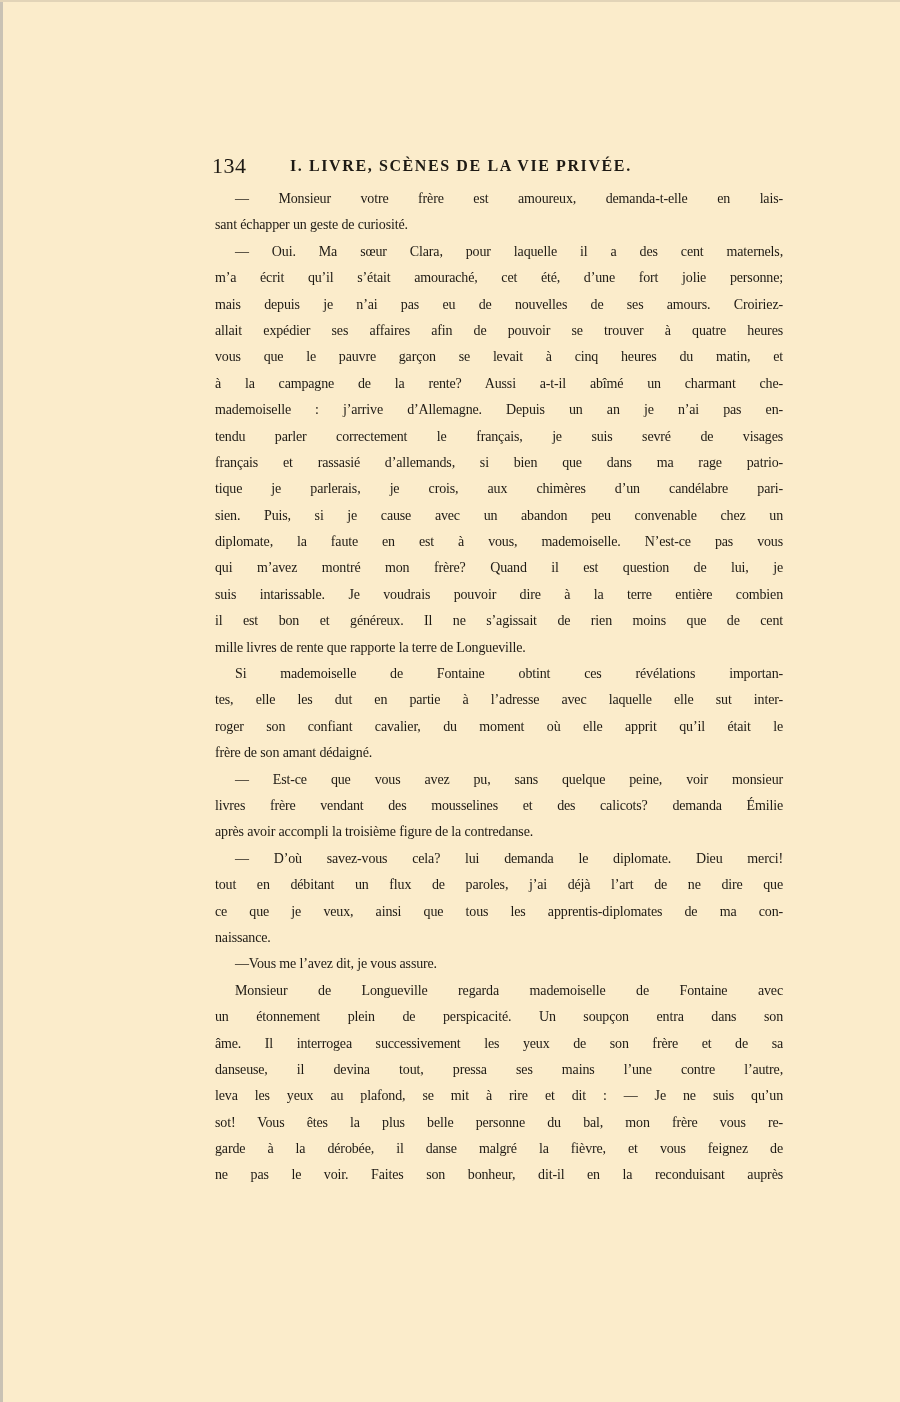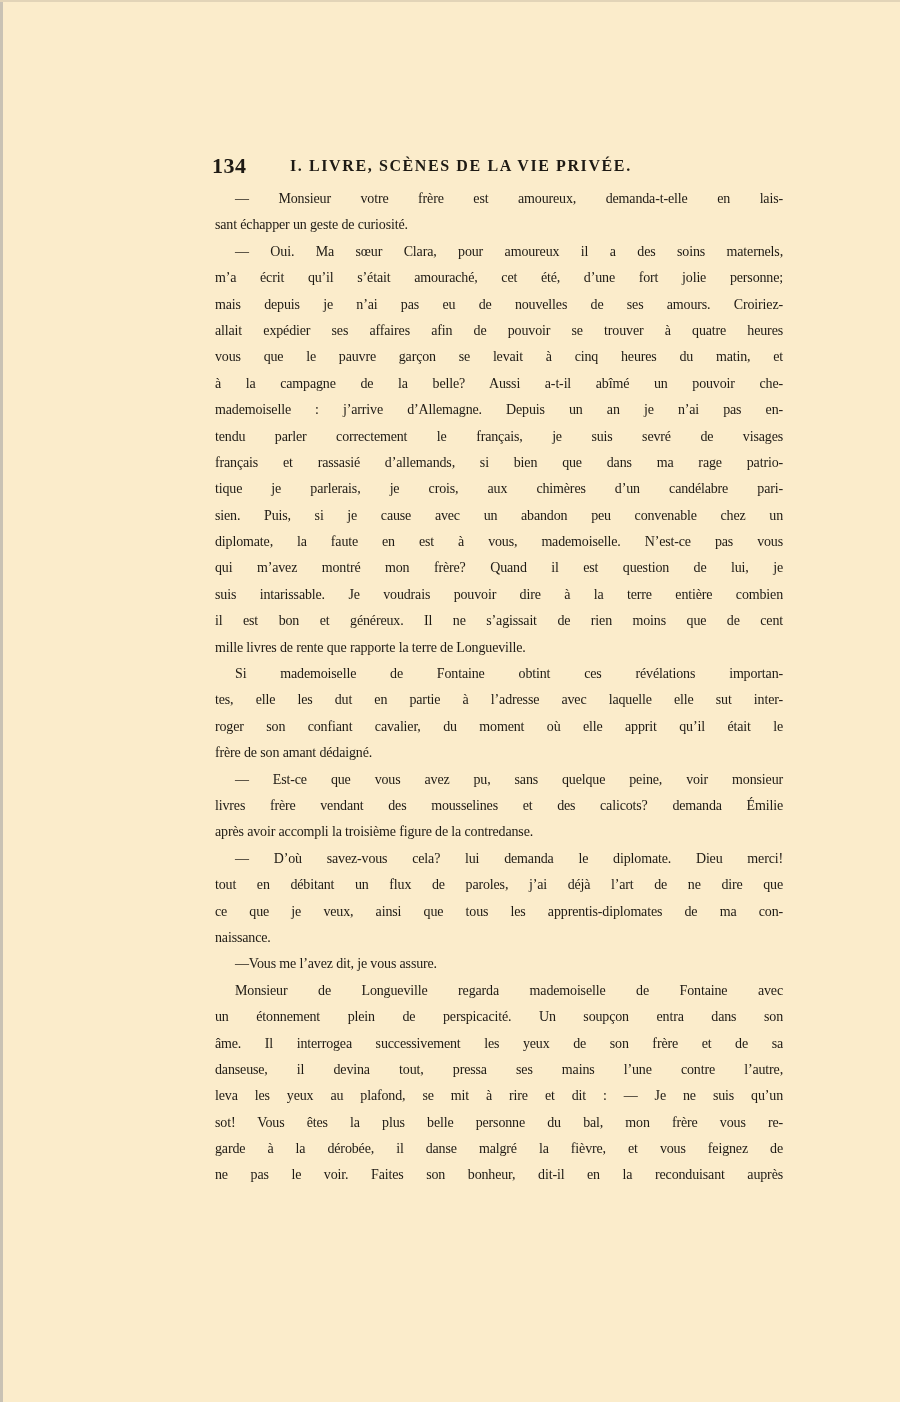--- a/index.html
+++ b/index.html
@@ -16,21 +16,21 @@
   }
   .page-edge-top {
     position: absolute; left: 0; top: 0; width: 900px; height: 2px;
     background: #e2d4b8;
   }
   .running-head {
     position: absolute; left: 212px; top: 153px; width: 572px; height: 28px;
   }
   .page-number {
     position: absolute; left: 0; top: 0;
-    font-size: 22px; font-weight: bold; letter-spacing: 0.5px;
+    font-size: 22px; font-weight: normal; letter-spacing: 0.5px;
   }
   .head-title {
     position: absolute; left: 78px; top: 4px;
     font-size: 16px; font-weight: bold; letter-spacing: 1.6px;
   }
   .body-text {
     position: absolute; left: 215px; top: 186px; width: 568px;
   }
   .line {
     display: block; height: 26.4px; line-height: 26.4px;
@@ -48,26 +48,26 @@
 <div class="page-edge-top"></div>
 
 <div class="running-head">
   <span class="page-number">134</span>
   <span class="head-title">I. LIVRE, SCÈNES DE LA VIE PRIVÉE.</span>
 </div>
 
 <div class="body-text" id="body-text">
     <span class="line indent">— Monsieur votre frère est amoureux, demanda-t-elle en lais-</span>
     <span class="line last">sant échapper un geste de curiosité.</span>
-    <span class="line indent">— Oui. Ma sœur Clara, pour amoureux il a des soins maternels,</span>
+    <span class="line indent">— Oui. Ma sœur Clara, pour laquelle il a des cent maternels,</span>
     <span class="line">m’a écrit qu’il s’était amouraché, cet été, d’une fort jolie personne;</span>
     <span class="line">mais depuis je n’ai pas eu de nouvelles de ses amours. Croiriez-</span>
     <span class="line">allait expédier ses affaires afin de pouvoir se trouver à quatre heures</span>
     <span class="line">vous que le pauvre garçon se levait à cinq heures du matin, et</span>
-    <span class="line">à la campagne de la belle? Aussi a-t-il abîmé un pouvoir che-</span>
+    <span class="line">à la campagne de la rente? Aussi a-t-il abîmé un charmant che-</span>
     <span class="line">mademoiselle : j’arrive d’Allemagne. Depuis un an je n’ai pas en-</span>
     <span class="line">tendu parler correctement le français, je suis sevré de visages</span>
     <span class="line">français et rassasié d’allemands, si bien que dans ma rage patrio-</span>
     <span class="line">tique je parlerais, je crois, aux chimères d’un candélabre pari-</span>
     <span class="line">sien. Puis, si je cause avec un abandon peu convenable chez un</span>
     <span class="line">diplomate, la faute en est à vous, mademoiselle. N’est-ce pas vous</span>
     <span class="line">qui m’avez montré mon frère? Quand il est question de lui, je</span>
     <span class="line">suis intarissable. Je voudrais pouvoir dire à la terre entière combien</span>
     <span class="line">il est bon et généreux. Il ne s’agissait de rien moins que de cent</span>
     <span class="line last">mille livres de rente que rapporte la terre de Longueville.</span>

